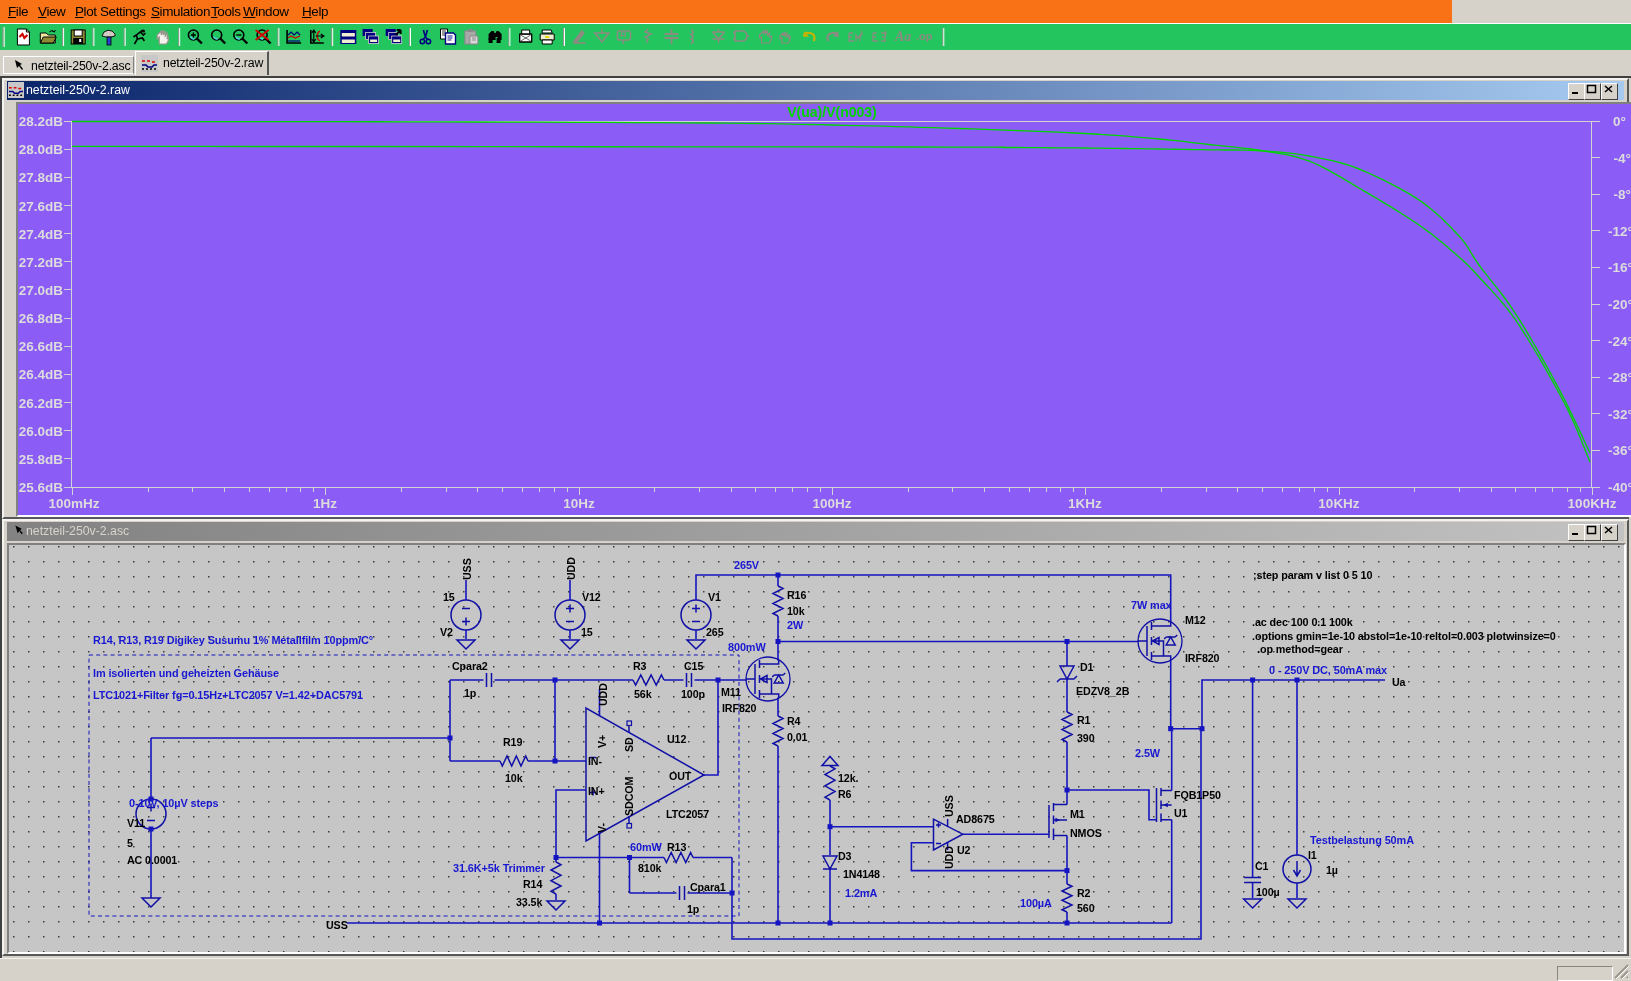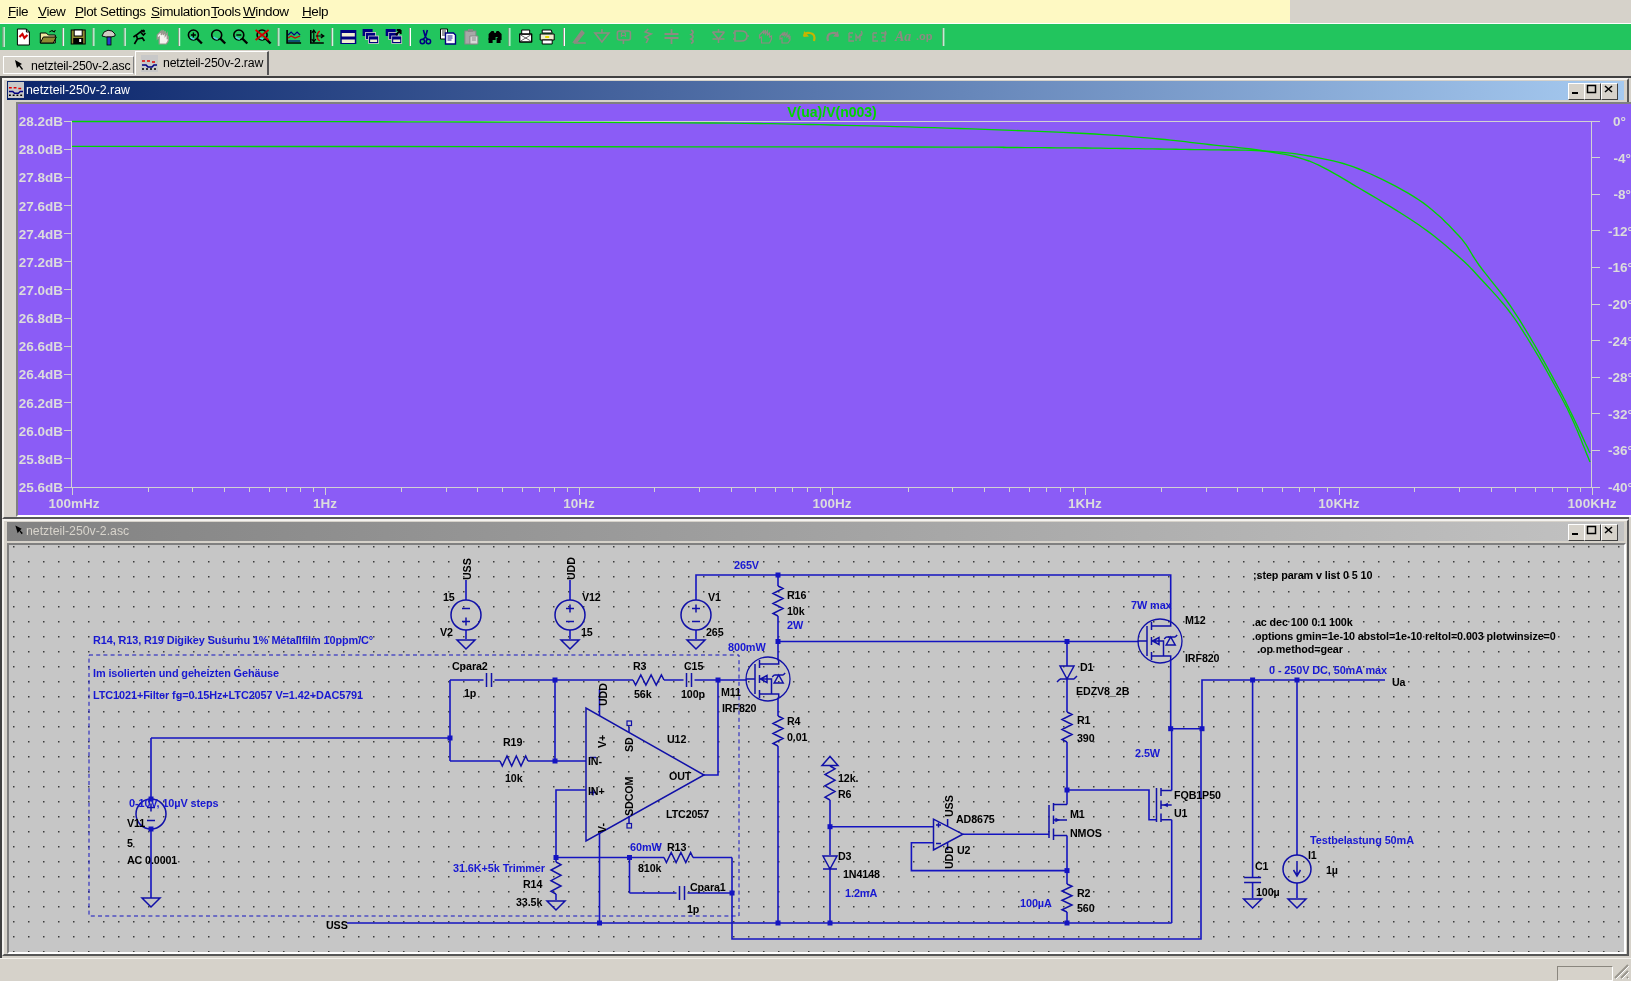--- a/index.html
+++ b/index.html
@@ -1,16 +1,16 @@
 <!DOCTYPE html>
 <html><head><meta charset="utf-8"><style>
 html,body{margin:0;padding:0}
 body{width:1631px;height:981px;background:#d6d2ca;font-family:"Liberation Sans",sans-serif;overflow:hidden;position:relative}
 .abs{position:absolute}
-#menubar{left:0;top:0;width:1290px;height:23px;background:#fef9c3}
+#menubar{left:0;top:0;width:1452px;height:23px;background:#f97316}
 #menubar span{position:absolute;top:4px;font-size:13.5px;color:#000;letter-spacing:-0.4px}
 #toolbar{left:0;top:23px;width:1631px;height:27px;background:#22c55e;border-top:1px solid #fff;box-sizing:border-box}
 #tabbar{left:0;top:50px;width:1631px;height:26px;background:#d6d2ca}
 .tab{position:absolute;box-sizing:border-box;font-size:12.3px;color:#000;letter-spacing:-0.2px}
 #mdi{left:0;top:76px;width:1631px;height:882px;background:#d6d2ca;border-top:2px solid #404040;border-left:2px solid #404040;box-sizing:border-box}
 .win{position:absolute;box-sizing:border-box;background:#d6d2ca;border-top:2px solid #f4f2ee;border-left:2px solid #f4f2ee;border-right:2px solid #585858;border-bottom:2px solid #585858}
 .tbar{position:absolute;left:3px;right:3px;top:1px;height:19px;color:#fff;font-size:12.3px;overflow:hidden}
 .tbtn{position:absolute;top:2px;width:15px;height:15px;background:#d6d2ca;border-top:1px solid #fff;border-left:1px solid #fff;border-right:1px solid #404040;border-bottom:1px solid #404040}
 #statusbar{left:0;top:958px;width:1631px;height:23px;background:#d6d2ca;border-top:1px solid #f4f2ee;box-sizing:border-box;font-size:13px;color:#000}
 </style></head>

